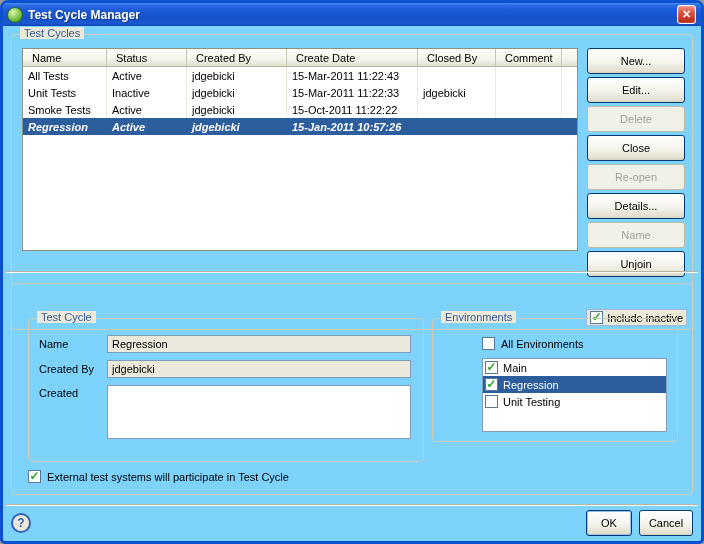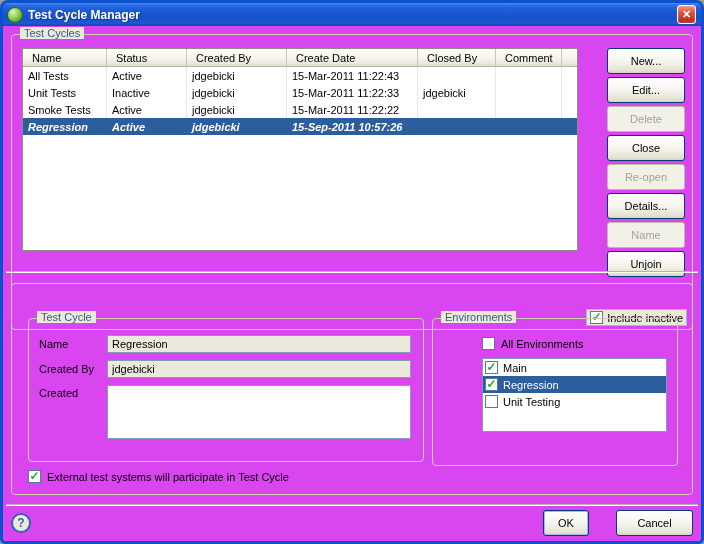--- a/index.html
+++ b/index.html
@@ -1,20 +1,20 @@
 <!DOCTYPE html>
 <html><head>
 <meta charset="utf-8">
 <style>
   html,body{margin:0;padding:0;background:#9a9a9a;}
   *{box-sizing:border-box;}
   .window{
     width:704px;height:544px;position:relative;overflow:hidden;
     border:3px solid #0B50CF;border-radius:8px 8px 5px 5px;
-    background:#d946ef;
+    background:#7dd3fc;
     font-family:"Liberation Sans",sans-serif;font-size:11px;color:#000;
   }
   
   .titlebar{
     height:23px;display:flex;align-items:center;gap:5px;padding:0 5px 0 4px;
     background:linear-gradient(180deg,#4A8CF2 0%,#2A6CE4 10%,#1C5CD8 30%,#1551C8 68%,#1C59D2 88%,#0F45B4 100%);
     border-radius:5px 5px 0 0;
   }
   .app-icon{width:16px;height:16px;flex:none;border-radius:50%;
     background:radial-gradient(circle at 35% 30%,#DCF7AC,#7CC24A 55%,#3E8A22 92%);
@@ -27,21 +27,21 @@
     box-shadow:inset 0 0 2px rgba(255,255,255,.45);}
   
   .bodyarea{position:absolute;top:23px;left:0;right:0;bottom:0;}
   .group{position:absolute;border:1px solid #CECBB6;border-radius:4px;}
   .group-label{position:absolute;top:-8px;left:8px;background:#ECE9D8;padding:0 4px;
     color:#35589C;font-size:11px;white-space:nowrap;}
   .grp-cycles{left:8px;right:8px;top:8px;height:296px;}
   .grp-project{left:8px;right:8px;top:257px;height:212px;}
   .sub{position:absolute;border:1px solid #CECBB6;border-radius:4px;}
   .sub-testcycle{left:16px;top:34px;width:396px;height:144px;}
-  .sub-env{left:420px;right:14px;top:34px;height:148px;}
+  .sub-env{left:420px;right:14px;top:34px;height:124px;}
   .hr{position:absolute;left:3px;right:3px;height:0;
     border-top:1px solid #B8B5A2;border-bottom:1px solid #FDFCF7;}
   .hr1{top:245px;} .hr2{bottom:35px;}
   
   .tablebox{position:absolute;left:10px;top:13px;width:556px;height:203px;
     background:#fff;border:1px solid #928F7D;display:flex;flex-direction:column;overflow:hidden;}
   .thead{display:flex;height:18px;flex:none;}
   .th{background:linear-gradient(180deg,#FDFDFA 0%,#F4F3EB 60%,#EAE8DB 85%,#DFDCCA 100%);
     border-right:1px solid #C9C6B5;border-bottom:1px solid #B8B5A0;
     padding-left:9px;display:flex;align-items:center;overflow:hidden;white-space:nowrap;}
@@ -51,21 +51,21 @@
     overflow:hidden;white-space:nowrap;}
   .td.cf{flex:1;border-right:none;}
   .tr.selected{background:#2C5D9D;color:#fff;font-weight:bold;font-style:italic;}
   .tr.selected .td{border-right-color:transparent;}
   .c0{width:84px;}.c1{width:80px;}.c2{width:100px;}.c3{width:131px;}.c4{width:78px;}.c5{width:66px;}
   
   .btncol{position:absolute;top:13px;right:7px;width:98px;display:flex;flex-direction:column;gap:3px;}
   .btn{height:20px;border:1px solid #003C74;border-radius:3px;color:#000;
     font-family:"Liberation Sans",sans-serif;font-size:11px;
     background:linear-gradient(180deg,#FFFFFF 0%,#F4F3EC 55%,#E4E1D2 90%,#D6D3C0 100%);
-    display:flex;align-items:center;justify-content:center;padding:12px;cursor:default;margin-left:20px;}
+    display:flex;align-items:center;justify-content:center;padding:12px;cursor:default;}
   .btn.disabled{border-color:#BDBAA6;color:#A3A198;background:#F2F1E8;}
   .btn.default{box-shadow:inset 0 0 0 1px #9DBEE8;}
   .inc-inactive{position:absolute;right:5px;bottom:3px;display:flex;align-items:center;gap:4px;
     border:1px solid #9DB8DC;padding:1px 3px;background:#ECE9D8;}
   
   .cb{width:13px;height:13px;background:#fff;border:1px solid #55789C;flex:none;
     display:inline-flex;align-items:center;justify-content:center;}
   .cb .tick{display:none;color:#2BA428;font-weight:bold;font-size:12px;line-height:1;
     transform:translateY(-1px);}
   .cb.checked .tick{display:block;}
@@ -81,21 +81,21 @@
   .flabel{white-space:nowrap;}
   .flabel.top{align-self:start;padding-top:2px;}
   .field{border:1px solid #7F9DB9;background:#EBE8DC;height:18px;width:100%;
     font-family:"Liberation Sans",sans-serif;font-size:11px;padding:1px 4px;color:#000;}
   textarea.field{background:#fff;height:54px;resize:none;}
   
   .footer{position:absolute;left:8px;right:8px;bottom:7px;height:22px;
     display:flex;align-items:center;gap:7px;}
   .spacer{flex:1;}
   .btn.ok{width:46px;}
-  .btn.cancel{width:77px;}
+  .btn.cancel{width:54px;}
   .help-btn{width:20px;height:20px;border-radius:50%;border:2px solid #2F63BC;background:#ECE9D8;
     color:#2F63BC;font-weight:bold;font-size:12px;display:flex;align-items:center;justify-content:center;}
 </style>
 </head>
 <body>
 
 <div class="window">
 
   <div class="titlebar">
     <div class="app-icon"></div>
@@ -138,31 +138,31 @@
           <div class="td c3">15-Mar-2011 11:22:33</div>
           <div class="td c4">jdgebicki</div>
           <div class="td c5"></div>
           <div class="td cf"></div>
         </div>
 
         <div class="tr">
           <div class="td c0">Smoke Tests</div>
           <div class="td c1">Active</div>
           <div class="td c2">jdgebicki</div>
-          <div class="td c3">15-Mar-2011 11:22:22</div>
+          <div class="td c3">15-Oct-2011 11:22:22</div>
           <div class="td c4"></div>
           <div class="td c5"></div>
           <div class="td cf"></div>
         </div>
 
         <div class="tr selected">
           <div class="td c0">Regression</div>
           <div class="td c1">Active</div>
           <div class="td c2">jdgebicki</div>
-          <div class="td c3">15-Sep-2011 10:57:26</div>
+          <div class="td c3">15-Jan-2011 10:57:26</div>
           <div class="td c4"></div>
           <div class="td c5"></div>
           <div class="td cf"></div>
         </div>
       </div>
 
       <div class="btncol">
         <button class="btn">New...</button>
         <button class="btn">Edit...</button>
         <button class="btn disabled">Delete</button>

